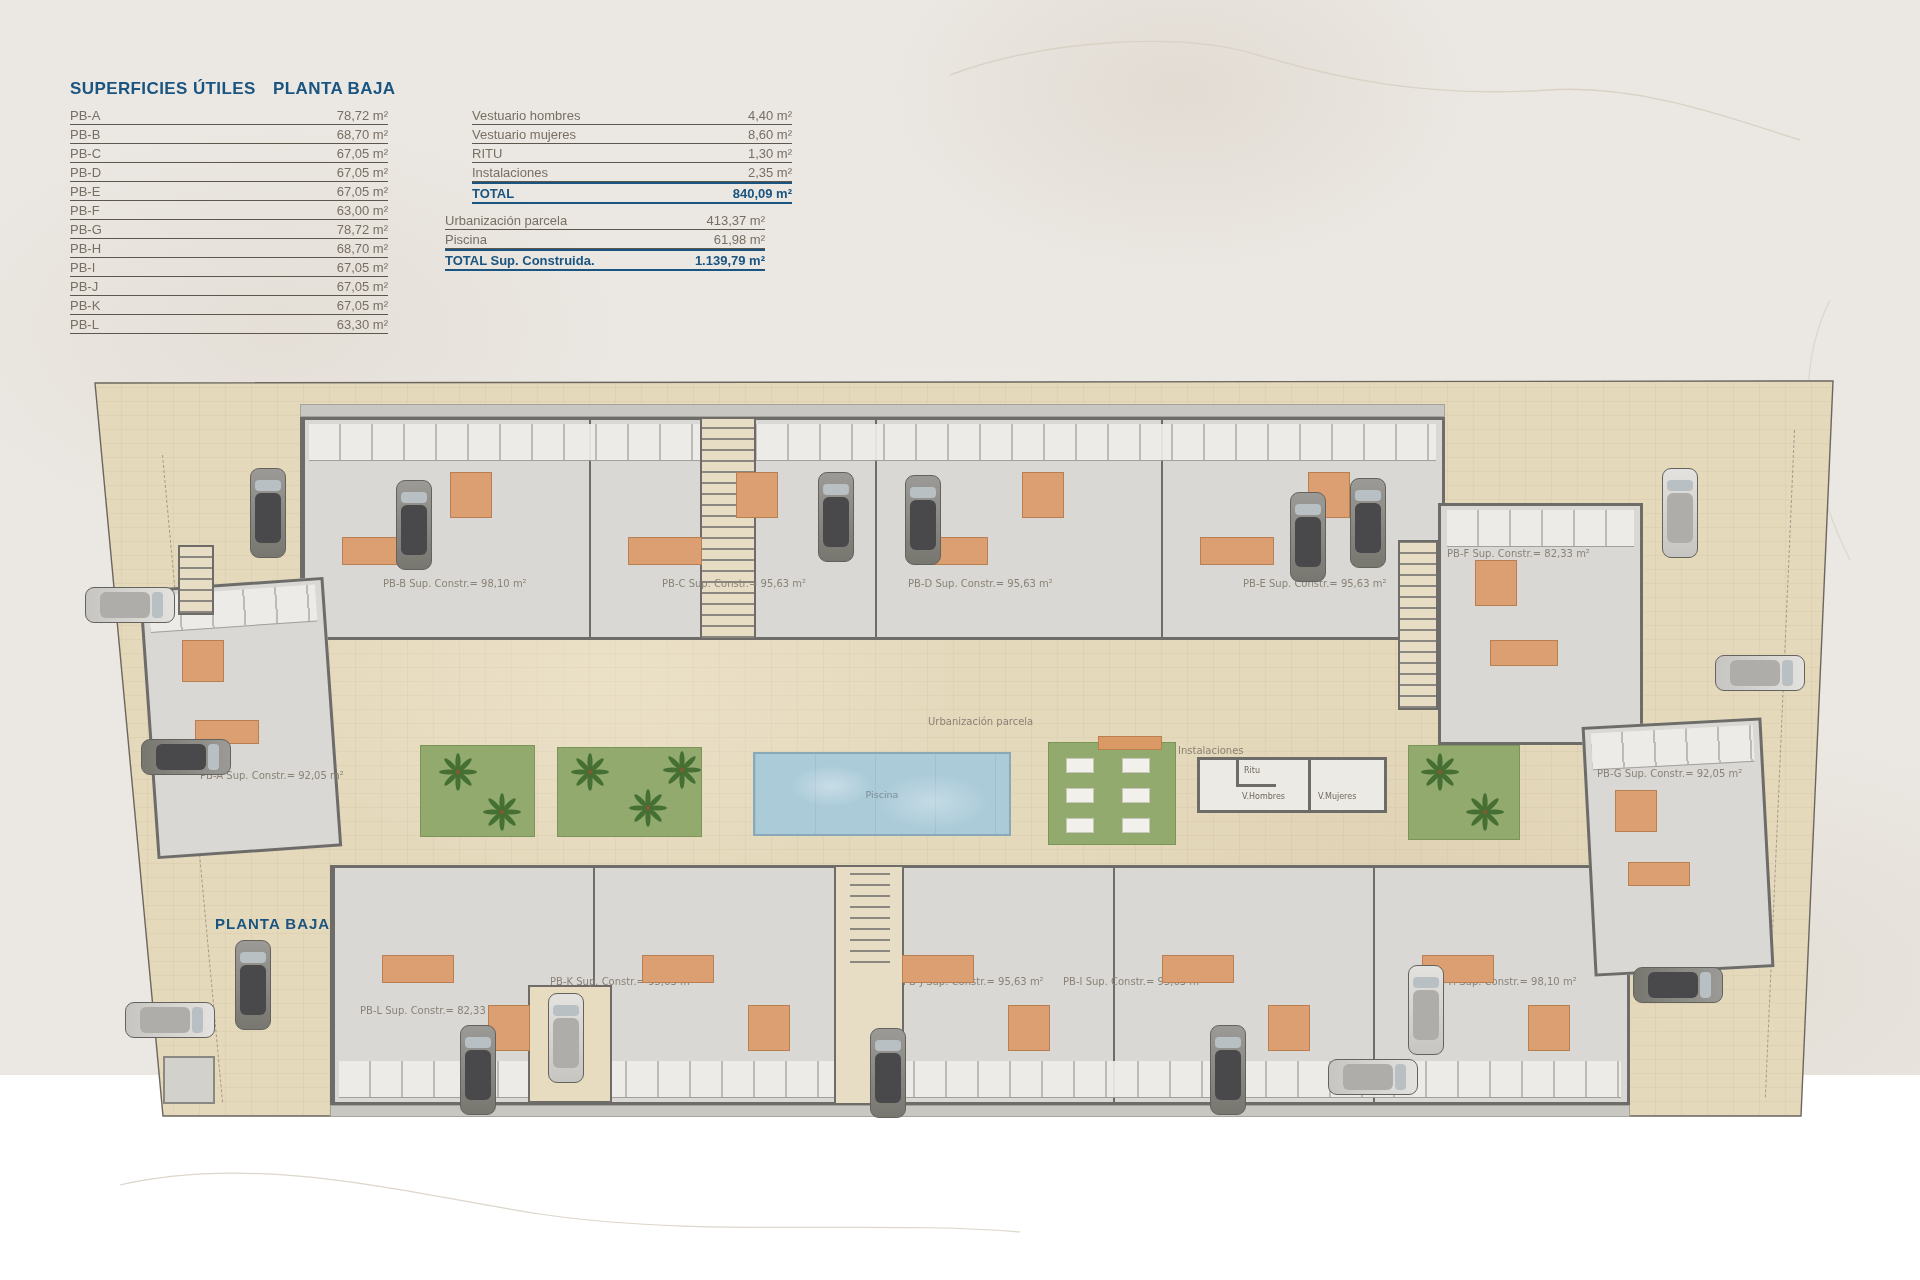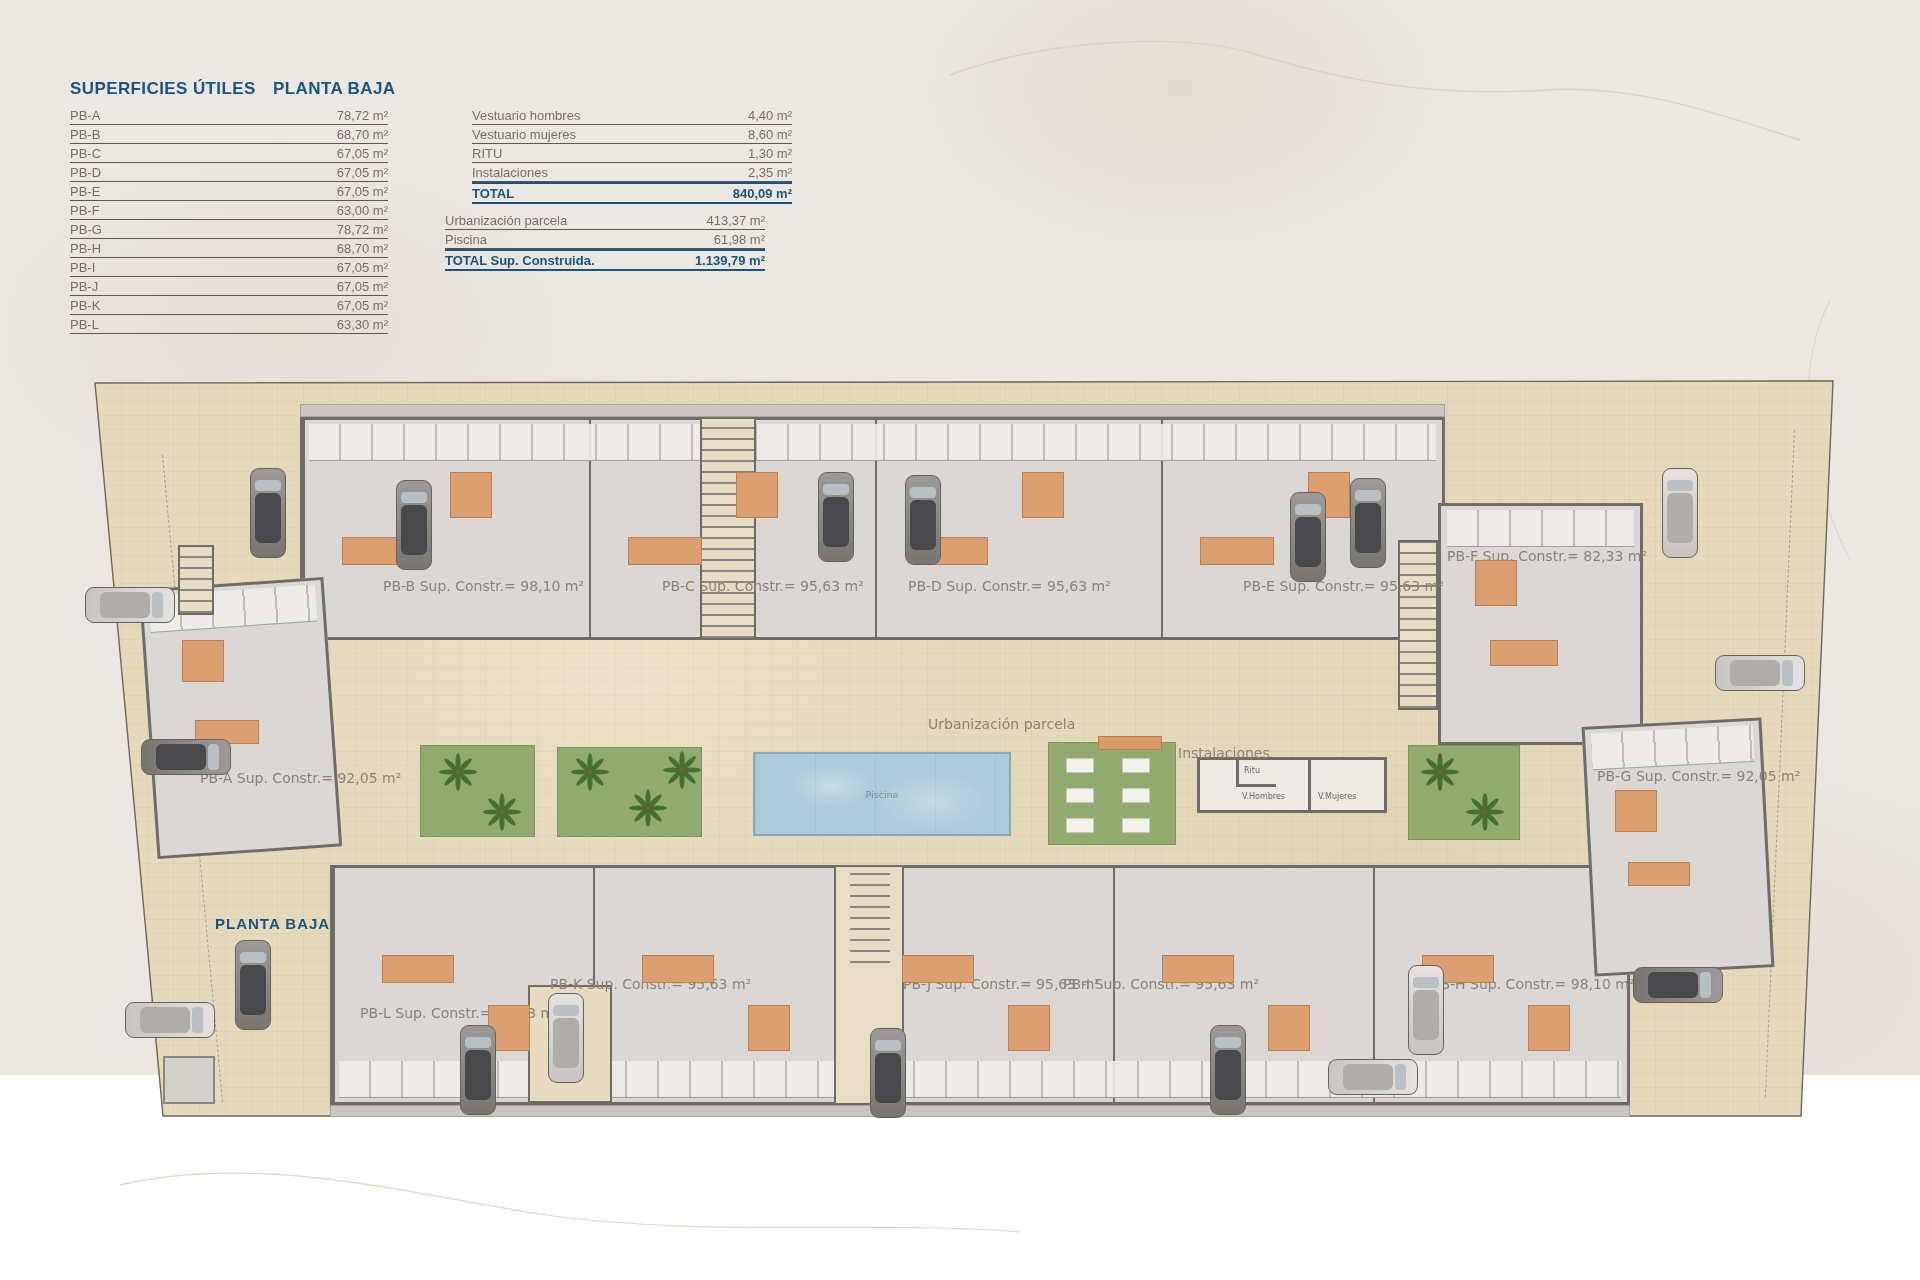--- a/index.html
+++ b/index.html
@@ -52,21 +52,21 @@
       background-image:radial-gradient(60px 30px at 30% 40%, rgba(255,255,255,.35), transparent 70%),
       radial-gradient(80px 40px at 70% 60%, rgba(255,255,255,.3), transparent 70%),
       repeating-linear-gradient(90deg, rgba(120,160,180,.25) 0 1px, transparent 1px 60px);
       border:2px solid #8aa9b8;box-sizing:border-box;display:flex;align-items:center;justify-content:center;}
   .lounger{position:absolute;width:26px;height:13px;background:#f2f0ea;border:1px solid #c9c6bd;}
   .shade{position:absolute;background:#d99a66;border:1px solid #b97f50;}
   .inst{position:absolute;background:#eceae5;border:3px solid #6e6c68;box-sizing:border-box;}
   .inst .iwall{position:absolute;background:#6e6c68;}
   .palm{position:absolute;}
   
-  .plabel{position:absolute;font-family:"DejaVu Sans",sans-serif;font-size:14px;color:#8b8277;white-space:nowrap;}
+  .plabel{position:absolute;font-family:"DejaVu Sans",sans-serif;font-size:10px;color:#8b8277;white-space:nowrap;}
   .plabel.tiny{font-size:8px;}
   .pool-label{font-family:"DejaVu Sans",sans-serif;font-size:9.5px;color:#7d8d96;}
   
   .car{position:absolute;width:34px;height:88px;border-radius:9px;border:1px solid #63625e;
       background:linear-gradient(#9b9a96,#77766f);}
   .car::after{content:"";position:absolute;left:4px;right:4px;top:11px;height:11px;background:#b9c0c4;border-radius:4px;}
   .car::before{content:"";position:absolute;left:4px;right:4px;top:24px;bottom:14px;background:#49484a;border-radius:6px;}
   .car.silver{background:linear-gradient(#e3e2de,#c6c5c1);}
   .car.silver::before{background:#aeadaa;}
   .car.rot{transform:rotate(90deg);}

